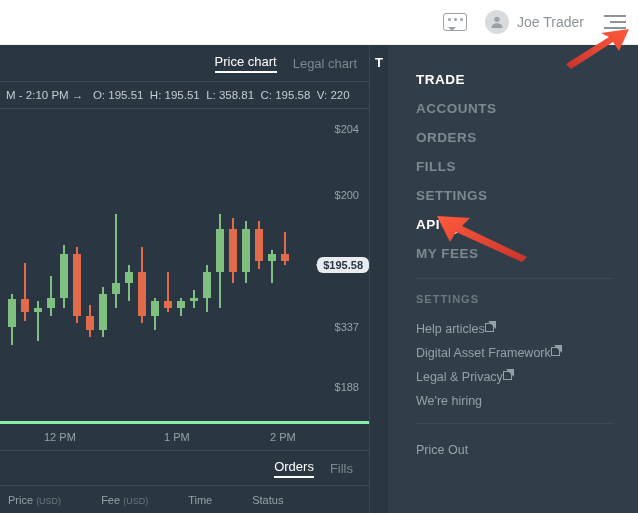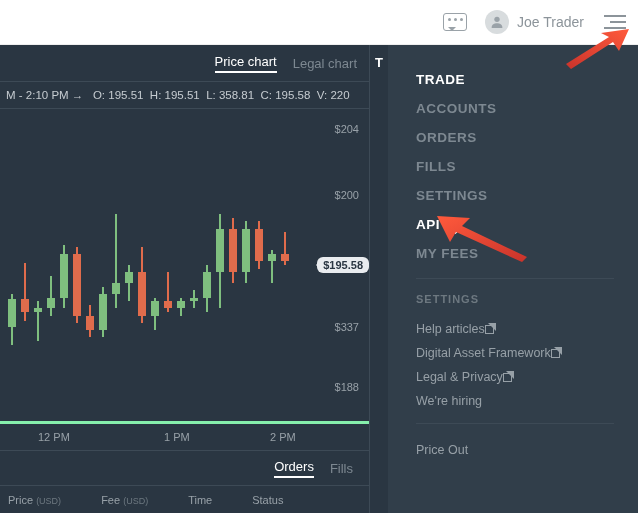--- a/index.html
+++ b/index.html
@@ -34,21 +34,21 @@
   .candle .body{position:absolute;left:0;width:8px;background:currentColor}
   .green{color:#7fbf7f}
   .red{color:#e06c4c}
   .price-tag{position:absolute;right:0;background:#e9ecef;color:#2a3642;font-size:11px;font-weight:600;padding:2px 6px;border-radius:6px}
   .price-tag:before{content:"";position:absolute;left:-7px;top:50%;margin-top:-6px;border:6px solid transparent;border-right-color:#e9ecef}
   .sidepanel{width:250px;background:#313e4a;padding:20px 0 0 28px;box-sizing:border-box;color:#aeb6bd;font-size:13px;position:relative}
   .mitem{padding:7px 0;font-size:13.5px;font-weight:600;letter-spacing:.5px;color:#7d8891;cursor:pointer}
   .mitem.on{color:#fff}
   .sep{height:1px;background:#3d4a56;margin:10px 24px 14px 0}
   .shead{font-size:11px;font-weight:600;letter-spacing:1px;color:#6d7880;margin-bottom:12px}
-  .slink{font-size:12.5px;color:#97a0a7;padding:5px 0;cursor:pointer;display:flex;align-items:center;gap:0}
+  .slink{font-size:12.5px;color:#97a0a7;padding:5px 0;cursor:pointer;display:flex;gap:0}
   .ext{width:10px;height:10px;display:inline-block;position:relative;flex-shrink:0}
   .ext:before{content:"";position:absolute;width:7px;height:7px;border:1px solid #97a0a7;left:0;bottom:0}
   .ext:after{content:"";position:absolute;right:0;top:0;width:0;height:0;border:4px solid transparent;border-top-color:#97a0a7;border-right-color:#97a0a7;transform:translate(1px,-1px)}
   .tcol{width:18px;background:#2a3642;color:#fff;font-size:13px;font-weight:600;display:flex;align-items:flex-start;justify-content:center;padding-top:10px;border-left:1px solid #3d4a56}
   .arrow{position:absolute;pointer-events:none;z-index:50}
   .arrow svg{display:block}
   .cursor{position:absolute;font-size:16px;color:#fff;z-index:30}
 </style>
 </head>
 <body>
@@ -179,21 +179,21 @@
         <div class="candle green" style="left: 268px;">
           <div class="wick" style="top:141.3750000000002px;height:32.62499999999969px"></div>
           <div class="body" style="top:145px;height:7.250000000000114px"></div>
         </div>
         <div class="candle red" style="left: 281px;">
           <div class="wick" style="top:123.2500000000002px;height:32.62499999999969px"></div>
           <div class="body" style="top:145px;height:7.250000000000114px"></div>
         </div>
       </div>
     <div class="xaxis" style="position:relative">
-      <span style="left:38px">12 PM</span>
+      <span style="left:44px">12 PM</span>
       <span style="left:164px">1 PM</span>
       <span style="left:270px">2 PM</span>
     </div>
     <div class="orders-tabs">
       <span class="tab active">Orders</span>
       <span class="tab">Fills</span>
     </div>
     <div class="ordhdr">
       <span><span>Price</span> <span class="sub">(USD)</span></span>
       <span><span>Fee</span> <span class="sub">(USD)</span></span>

